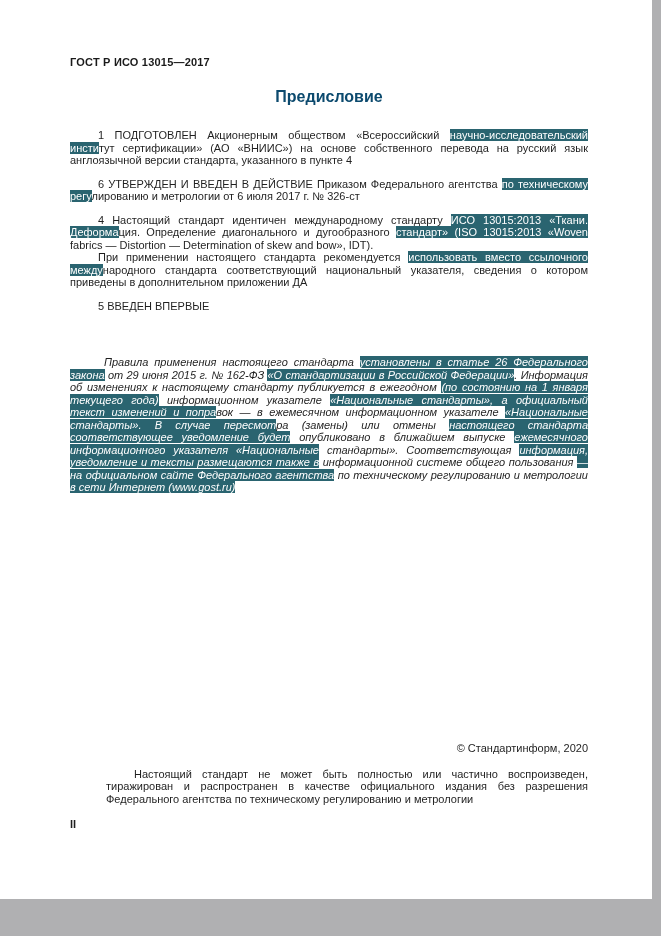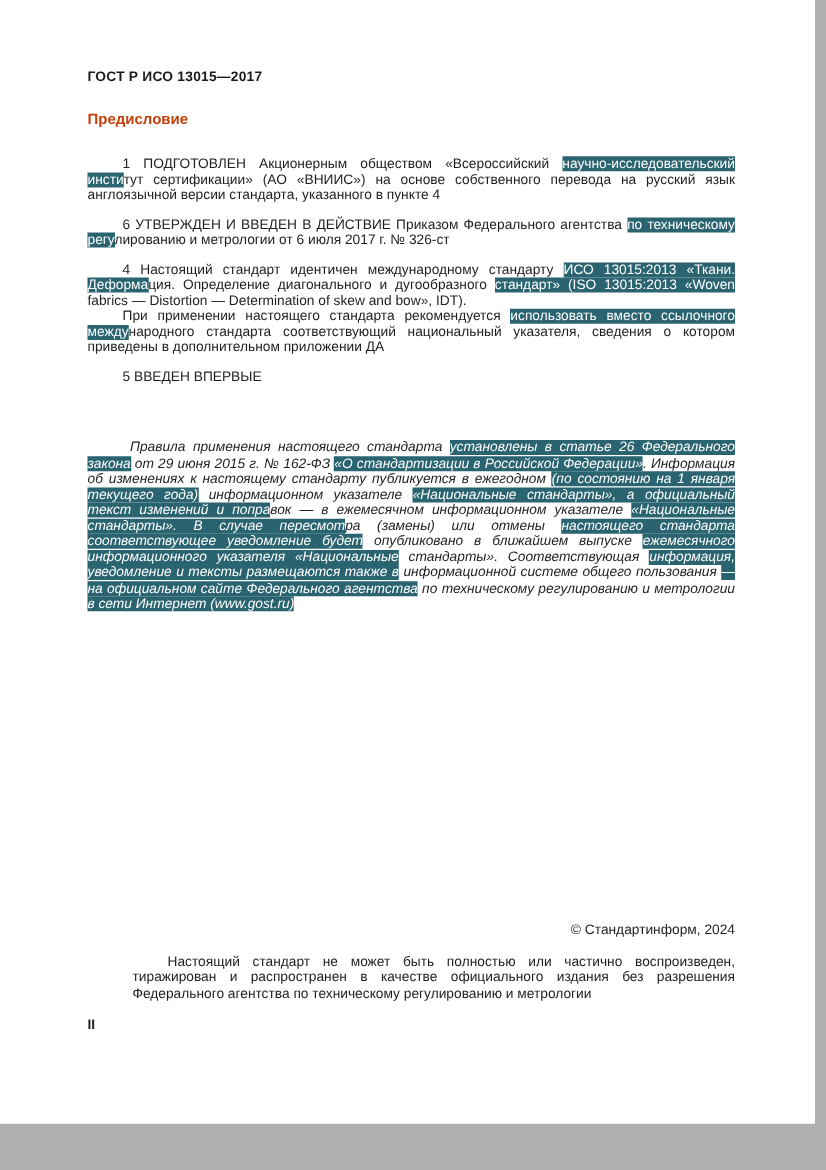--- a/index.html
+++ b/index.html
@@ -22,24 +22,24 @@
     width: 652px;
   }
   .doc-number {
     font-size: 11px;
     font-weight: bold;
     color: #1a1a1a;
     letter-spacing: 0.2px;
   }
   .title {
     margin: 20px 0 0 0;
-    font-size: 12px;
+    font-size: 16px;
     font-weight: bold;
-    text-align: left;
-    color: #c2410c;
+    text-align: center;
+    color: #0c4a6e;
   }
   .para {
     margin: 11px 0 0 0;
     font-size: 11px;
     line-height: 12.5px;
     color: #1f1f1f;
     text-align: justify;
     text-indent: 28px;
   }
   .para.first { margin-top: 23px; }
@@ -83,20 +83,20 @@
     <p class="para"><span>6 УТВЕРЖДЕН И ВВЕДЕН В ДЕЙСТВИЕ Приказом Федерального агентства </span><span class="hl">по техническому регу</span><span>лированию и метрологии от 6 июля 2017 г. № 326-ст</span></p>
 
     <p class="para"><span>4 Настоящий стандарт идентичен международному стандарту </span><span class="hl">ИСО 13015:2013 «Ткани. Деформа</span><span>ция. Определение диагонального и дугообразного </span><span class="hl">стандарт» (ISO 13015:2013 «Woven</span><span> fabrics — Distortion — Determination of skew and bow», IDT).</span></p>
 
     <p class="para cont"><span>При применении настоящего стандарта рекомендуется </span><span class="hl">использовать вместо ссылочного между</span><span>народного стандарта соответствующий национальный указателя, сведения о котором приведены в дополнительном приложении ДА</span></p>
 
     <p class="para"><span>5 ВВЕДЕН ВПЕРВЫЕ</span></p>
 
     <p class="para notice"><span>Правила применения настоящего стандарта </span><span class="hl">установлены в статье 26 Федерального закона</span><span> от 29 июня 2015 г. № 162-ФЗ </span><span class="hl">«О стандартизации в Российской Федерации»</span><span>. Информация об изменениях к настоящему стандарту публикуется в ежегодном </span><span class="hl">(по состоянию на 1 января текущего года)</span><span> информационном указателе </span><span class="hl">«Национальные стандарты», а официальный текст изменений и попра</span><span>вок — в ежемесячном информационном указателе </span><span class="hl">«Национальные стандарты». В случае пересмот</span><span>ра (замены) или отмены </span><span class="hl">настоящего стандарта соответствующее уведомление будет</span><span> опубликовано в ближайшем выпуске </span><span class="hl">ежемесячного информационного указателя «Национальные</span><span> стандарты». Соответствующая </span><span class="hl">информация, уведомление и тексты размещаются также в</span><span> информационной системе общего пользования </span><span class="hl">— на официальном сайте Федерального агентства</span><span> по техническому регулированию и метрологии </span><span class="hl">в сети Интернет (www.gost.ru)</span></p>
 
-    <div class="copyright">© Стандартинформ, 2024</div>
+    <div class="copyright">© Стандартинформ, 2020</div>
 
     <p class="para footer-note">Настоящий стандарт не может быть полностью или частично воспроизведен, тиражирован и распространен в качестве официального издания без разрешения Федерального агентства по техническому регулированию и метрологии</p>
 
     <div class="page-number">II</div>
 
   </div>
 </div>
 
 </body></html>

